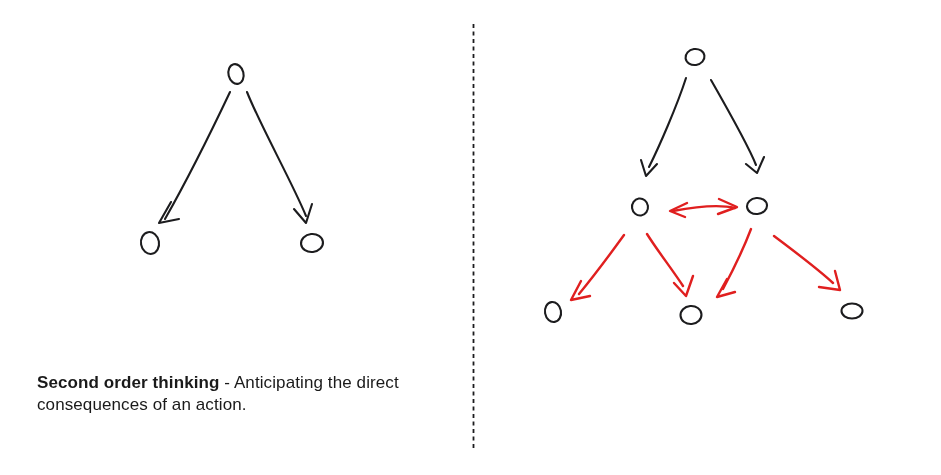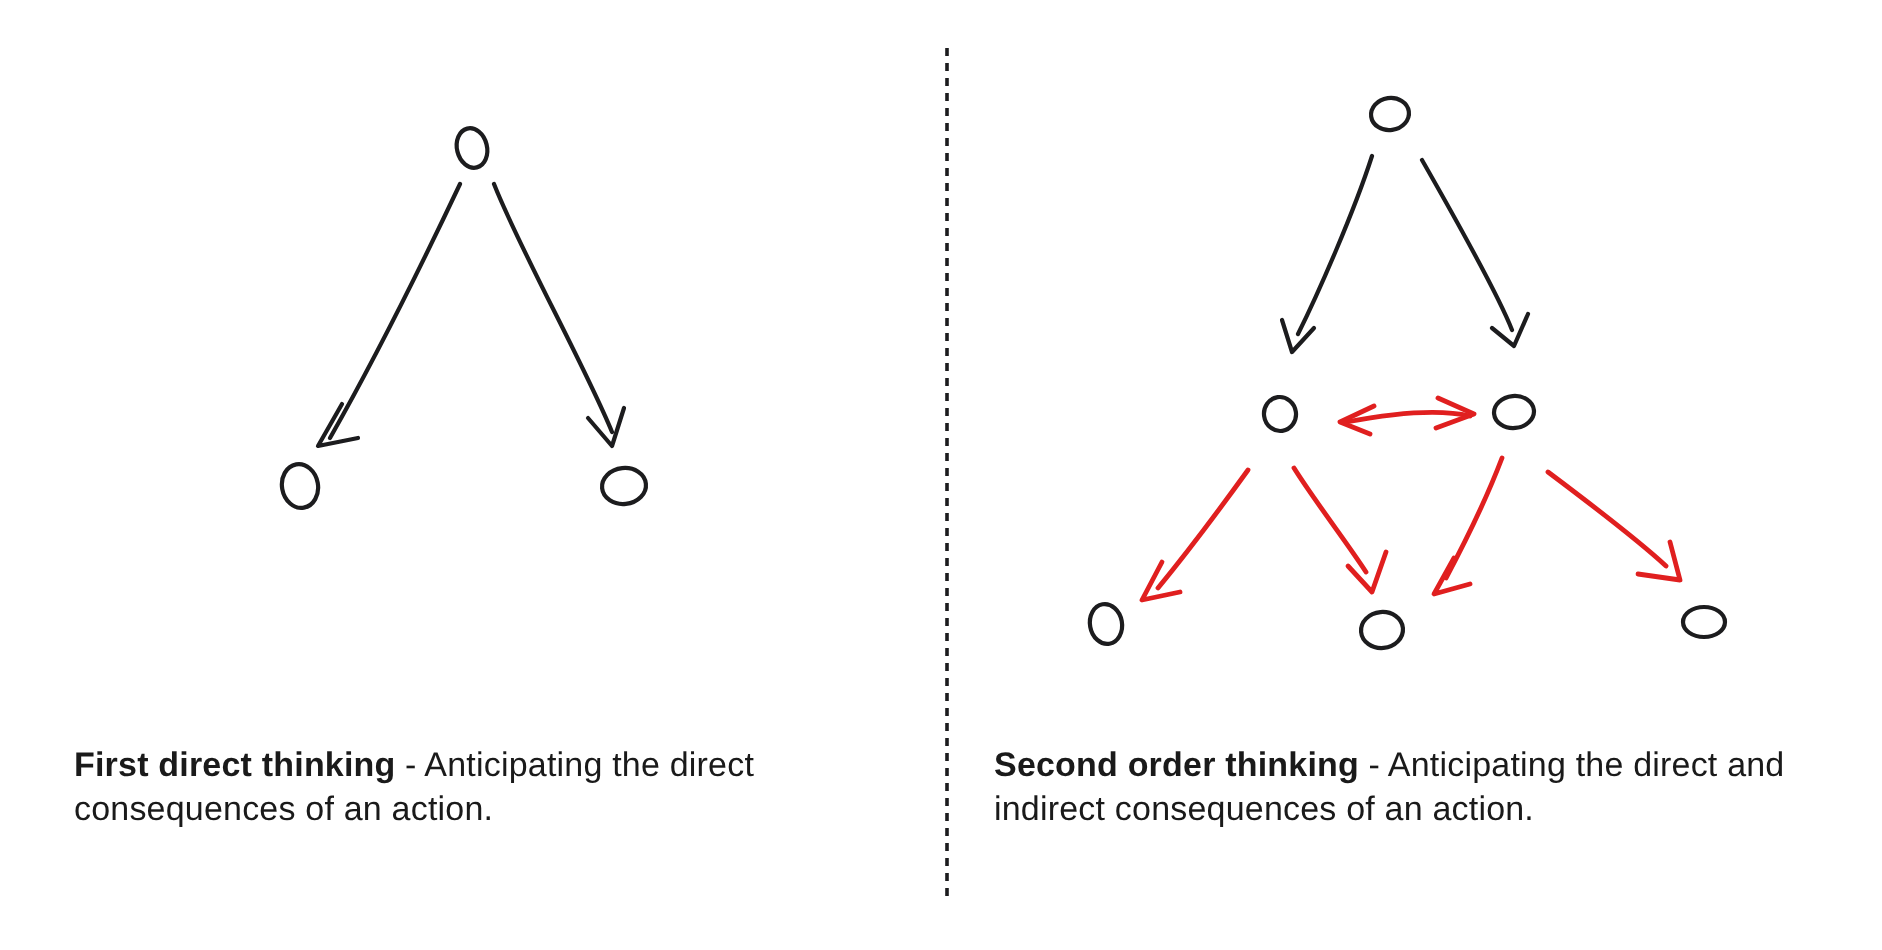--- a/index.html
+++ b/index.html
@@ -84,20 +84,17 @@
       <path class="stroke red" d="M 774 236 C 794 251, 819 270, 833 283"></path>
       <polyline class="stroke red" points="835,271 840,290 819,287"></polyline>
 
       <ellipse class="stroke" cx="553" cy="312" rx="8" ry="10" transform="rotate(-10 553 312)"></ellipse>
       <ellipse class="stroke" cx="691" cy="315" rx="10.5" ry="9" transform="rotate(-5 691 315)"></ellipse>
       <ellipse class="stroke" cx="852" cy="311" rx="10.5" ry="7.5"></ellipse>
     </g>
   </svg>
 
   <p class="caption caption-first">
-    <b>First direct thinking</b><span>- Anticipating the direct consequences of an action.</span>
+    <b>Second order thinking</b><span>- Anticipating the direct consequences of an action.</span>
   </p>
 
-  <p class="caption caption-second">
-    <b>Second order thinking</b><span>- Anticipating the direct and indirect consequences of an action.</span>
-  </p>
 
 </div>
 
 </body></html>

